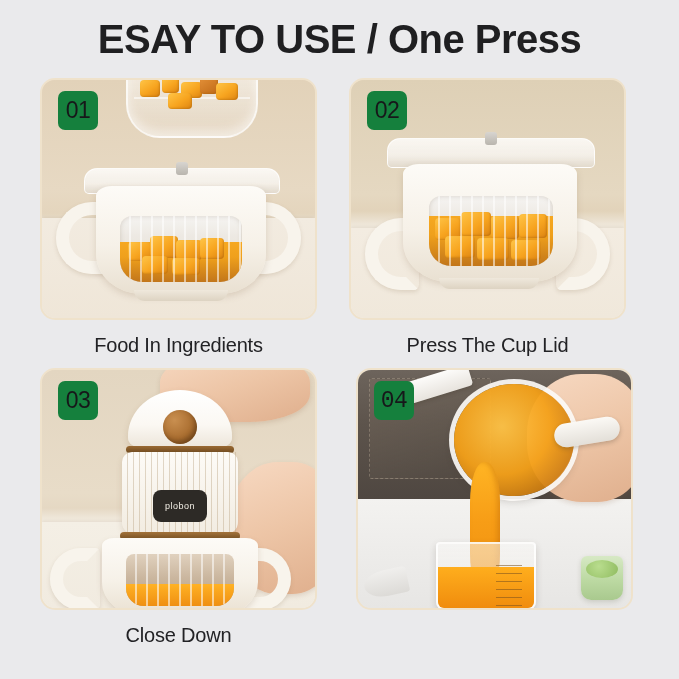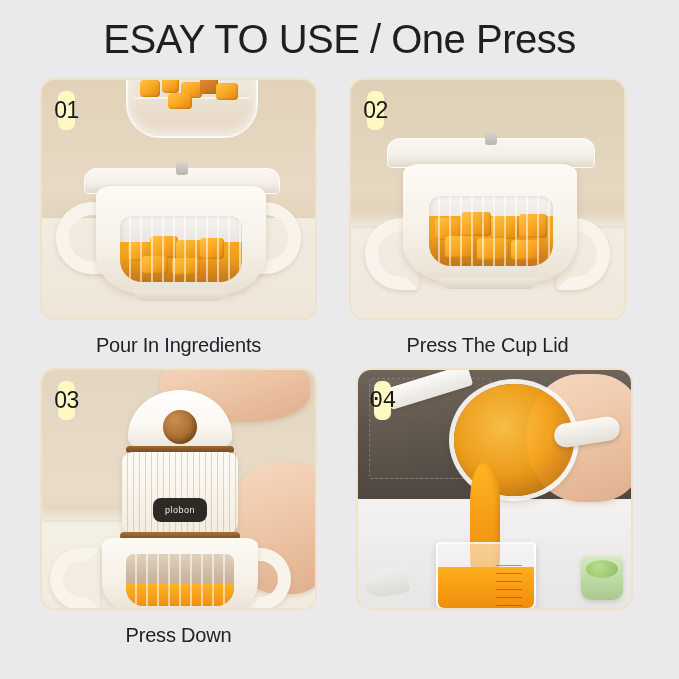--- a/index.html
+++ b/index.html
@@ -19,21 +19,21 @@
   .page-title {
     position: absolute;
     left: 0;
     top: 14px;
     width: 679px;
     text-align: center;
     font-size: 40px;
     line-height: 50px;
     letter-spacing: -0.5px;
     color: #1f1f21;
-    font-weight: 400;
+    font-weight: 700;
     white-space: nowrap;
   }
 
   
   .steps-grid {
     position: absolute;
     left: 40px;
     top: 78px;
     width: 599px;
     height: 578px;
@@ -66,23 +66,23 @@
     font-weight: 400;
     letter-spacing: -0.2px;
     white-space: nowrap;
   }
 
   
   .badge {
     position: absolute;
     left: 16px;
     top: 11px;
-    width: 17px;
+    width: 40px;
     height: 39px;
-    background: #fef9c3;
+    background: #15803d;
     border-radius: 7px;
     z-index: 40;
     display: flex;
     align-items: center;
     justify-content: center;
     font-size: 23px;
     color: #17171a;
     letter-spacing: -0.5px;
     font-weight: 400;
   }
@@ -240,21 +240,21 @@
     box-shadow: 0 3px 6px rgba(140,112,80,0.2);
   }
   .grinder .ribs {
     background: repeating-linear-gradient(90deg,
       rgba(190,170,140,0.0) 0px, rgba(190,170,140,0.0) 5px,
       rgba(185,163,130,0.42) 5px, rgba(185,163,130,0.42) 6px);
   }
   .brand-badge {
     position: absolute;
     left: 50%; bottom: 12px; margin-left: -27px;
-    width: 54px; height: 24px; border-radius: 8px;
+    width: 54px; height: 32px; border-radius: 8px;
     background: #2d2a26;
     color: #f3efe6;
     font-size: 9px;
     letter-spacing: 0.5px;
     display: flex; align-items: center; justify-content: center;
   }
   .grinder-ring {
     position: absolute;
     left: 78px; top: 162px; width: 120px; height: 8px;
     border-radius: 4px;
@@ -405,21 +405,21 @@
           <div class="chunk" style="left:80px; top:22px; width:24px; height:21px;"></div>
           <div class="chunk" style="left:22px; top:40px; width:26px; height:18px;"></div>
           <div class="chunk" style="left:52px; top:42px; width:28px; height:17px;"></div>
           <div class="ribs"></div>
         </div>
       </div>
       <div class="cup-base"></div>
 
       <div class="badge">01</div>
     </div>
-    <div class="caption">Pour In Ingredients</div>
+    <div class="caption">Food In Ingredients</div>
   </div>
 
   <div class="step-cell cell-1">
     <div class="photo">
       <div class="layer s2-bg"></div>
       <div class="layer s2-table"></div>
 
       <div class="handle-l" style="top:138px;"></div>
       <div class="handle-r" style="top:138px;"></div>
 
@@ -469,21 +469,21 @@
 
       <div class="s3-cup">
         <div class="s3-window">
           <div class="s3-juice"></div>
           <div class="ribs"></div>
         </div>
       </div>
 
       <div class="badge">03</div>
     </div>
-    <div class="caption">Press Down</div>
+    <div class="caption">Close Down</div>
   </div>
 
   <div class="step-cell cell-3">
     <div class="photo">
       <div class="layer s4-bg"></div>
       <div class="layer s4-apron"></div>
       <div class="layer s4-counter"></div>
 
       <div class="hand" style="right:-14px; top:4px; width:118px; height:128px; border-radius:46% 42% 40% 46%;"></div>
 

